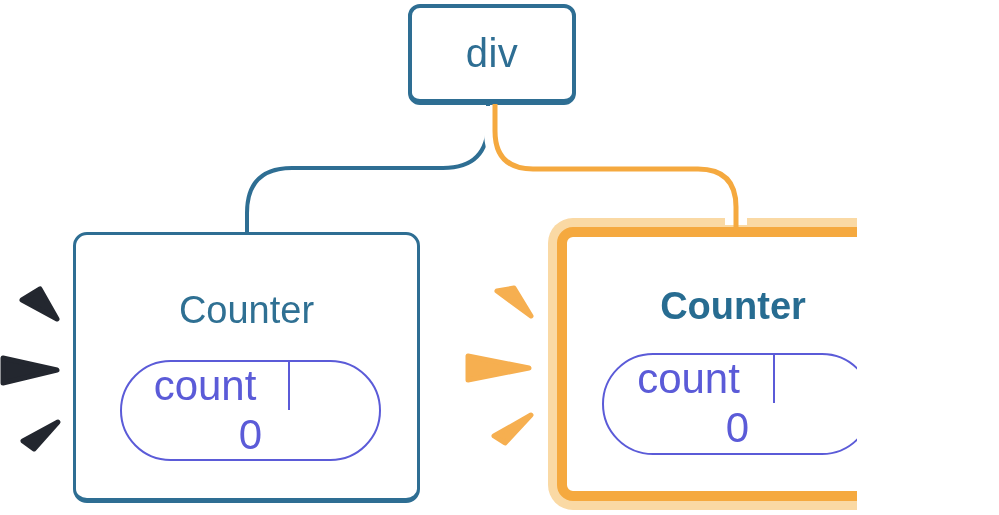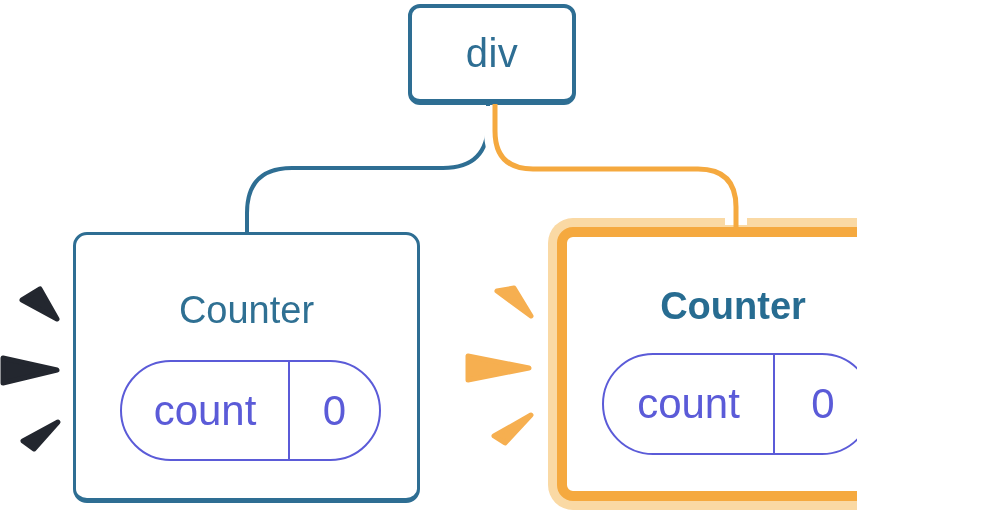--- a/index.html
+++ b/index.html
@@ -28,21 +28,21 @@
   .card-title{
     position:absolute;left:0;right:0;text-align:center;
     color:#2F7093;font-size:38px;line-height:42px;
   }
   .card-left  .card-title{top:54px;font-weight:500;}
   .card-right .card-title{top:48px;font-weight:700;color:#276C91;}
   
   .pill{
     position:absolute;box-sizing:border-box;display:flex;align-items:stretch;
     border:2px solid #5B5BD8;border-radius:60px;background:#ffffff;
-    color:#5B5BD8;font-size:42px;
+    color:#5B5BD8;font-size:42px;flex-direction:column;
   }
   .card-left  .pill{left:44px;top:125px;width:261px;height:101px;}
   .card-right .pill{left:35px;top:116px;width:271px;height:102px;}
   .pill-key{
     box-sizing:border-box;display:flex;align-items:center;justify-content:center;
     border-right:2px solid #5B5BD8;
   }
   .card-left  .pill-key{width:168px;}
   .card-right .pill-key{width:171px;}
   .pill-value{flex:1;display:flex;align-items:center;justify-content:center;}

